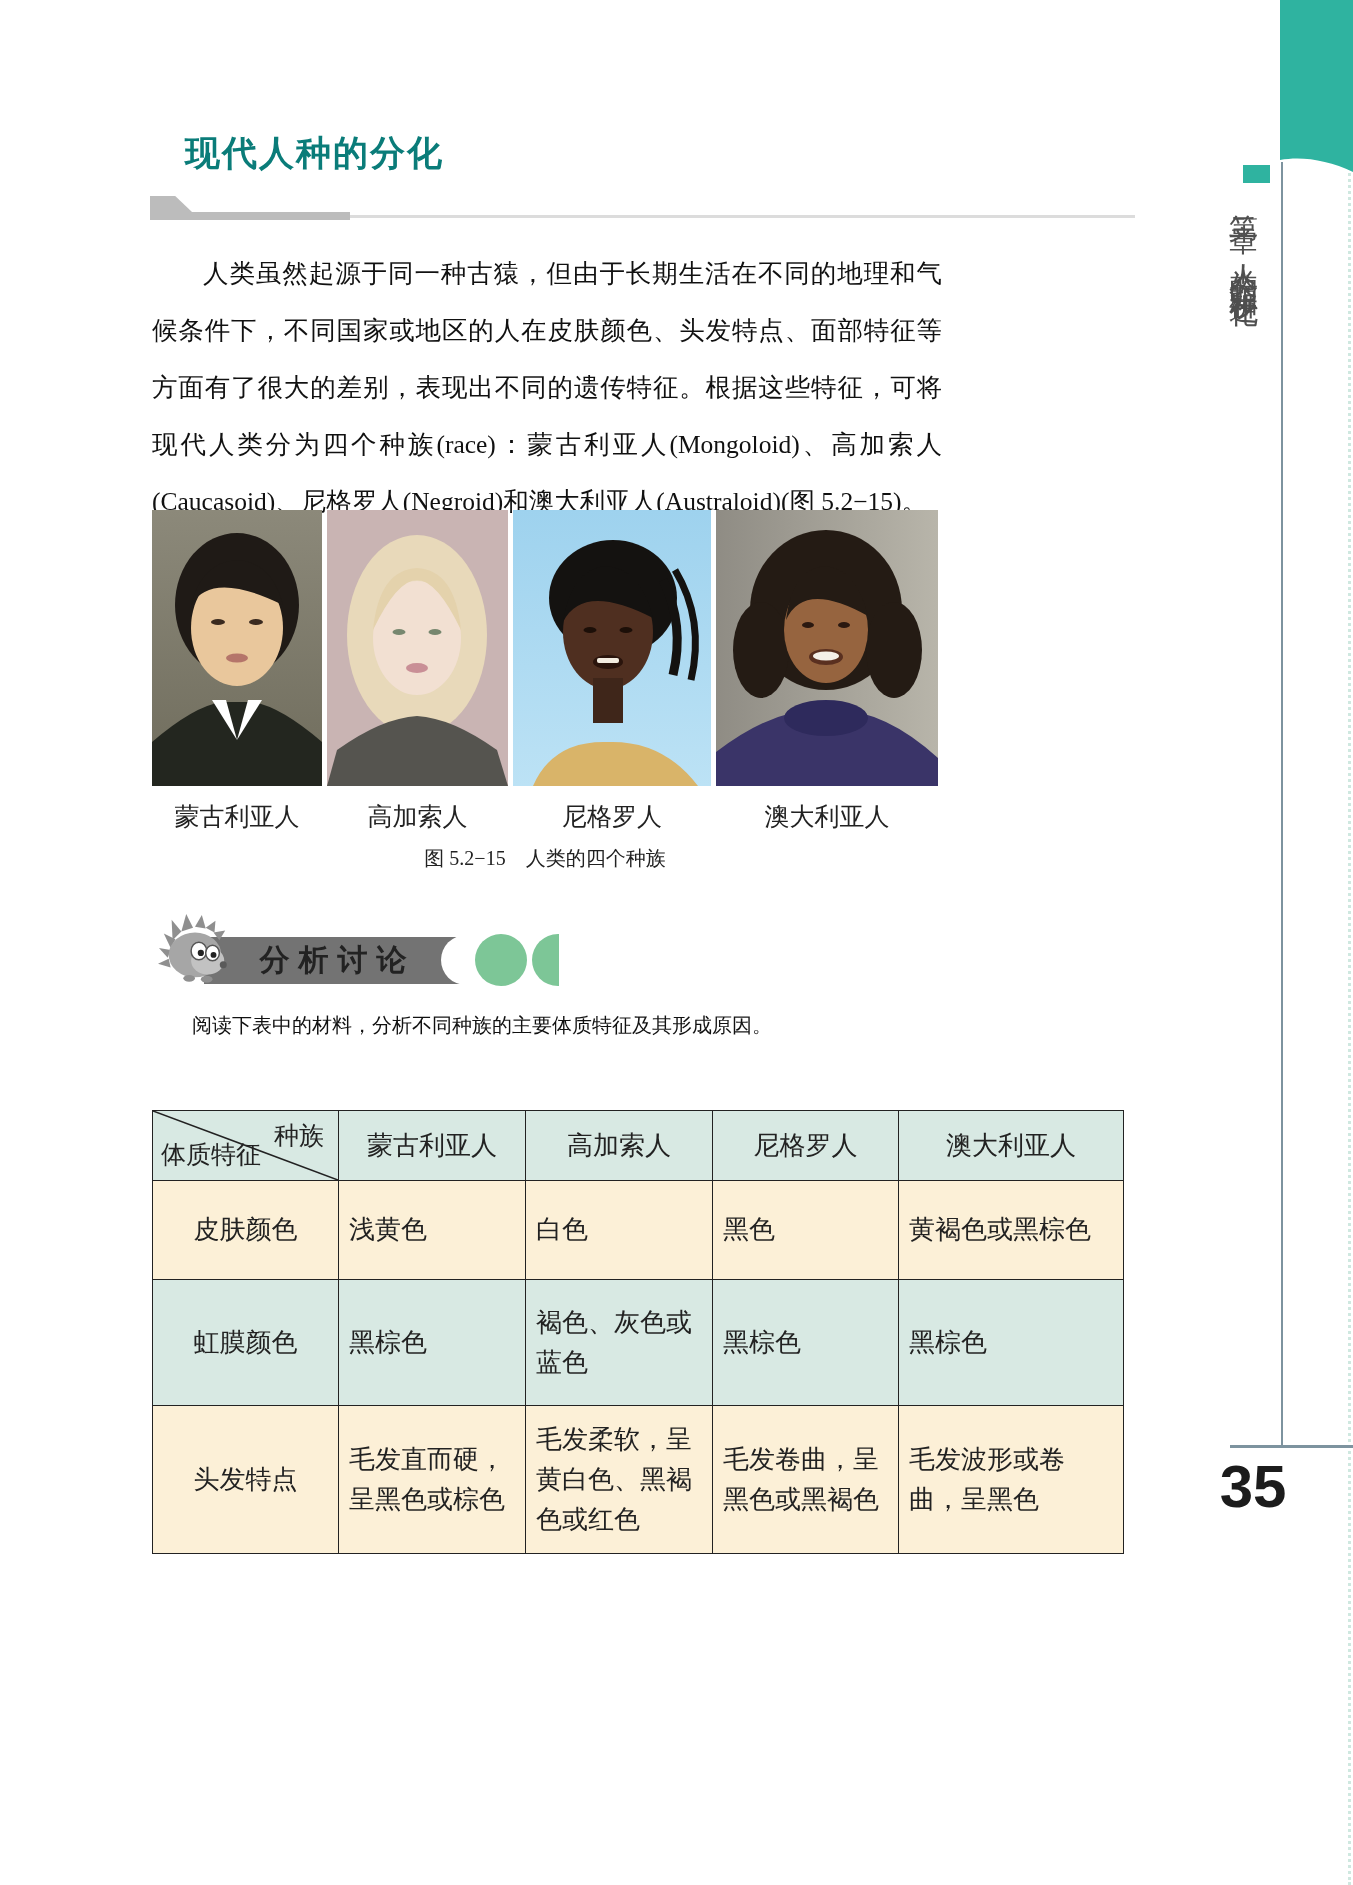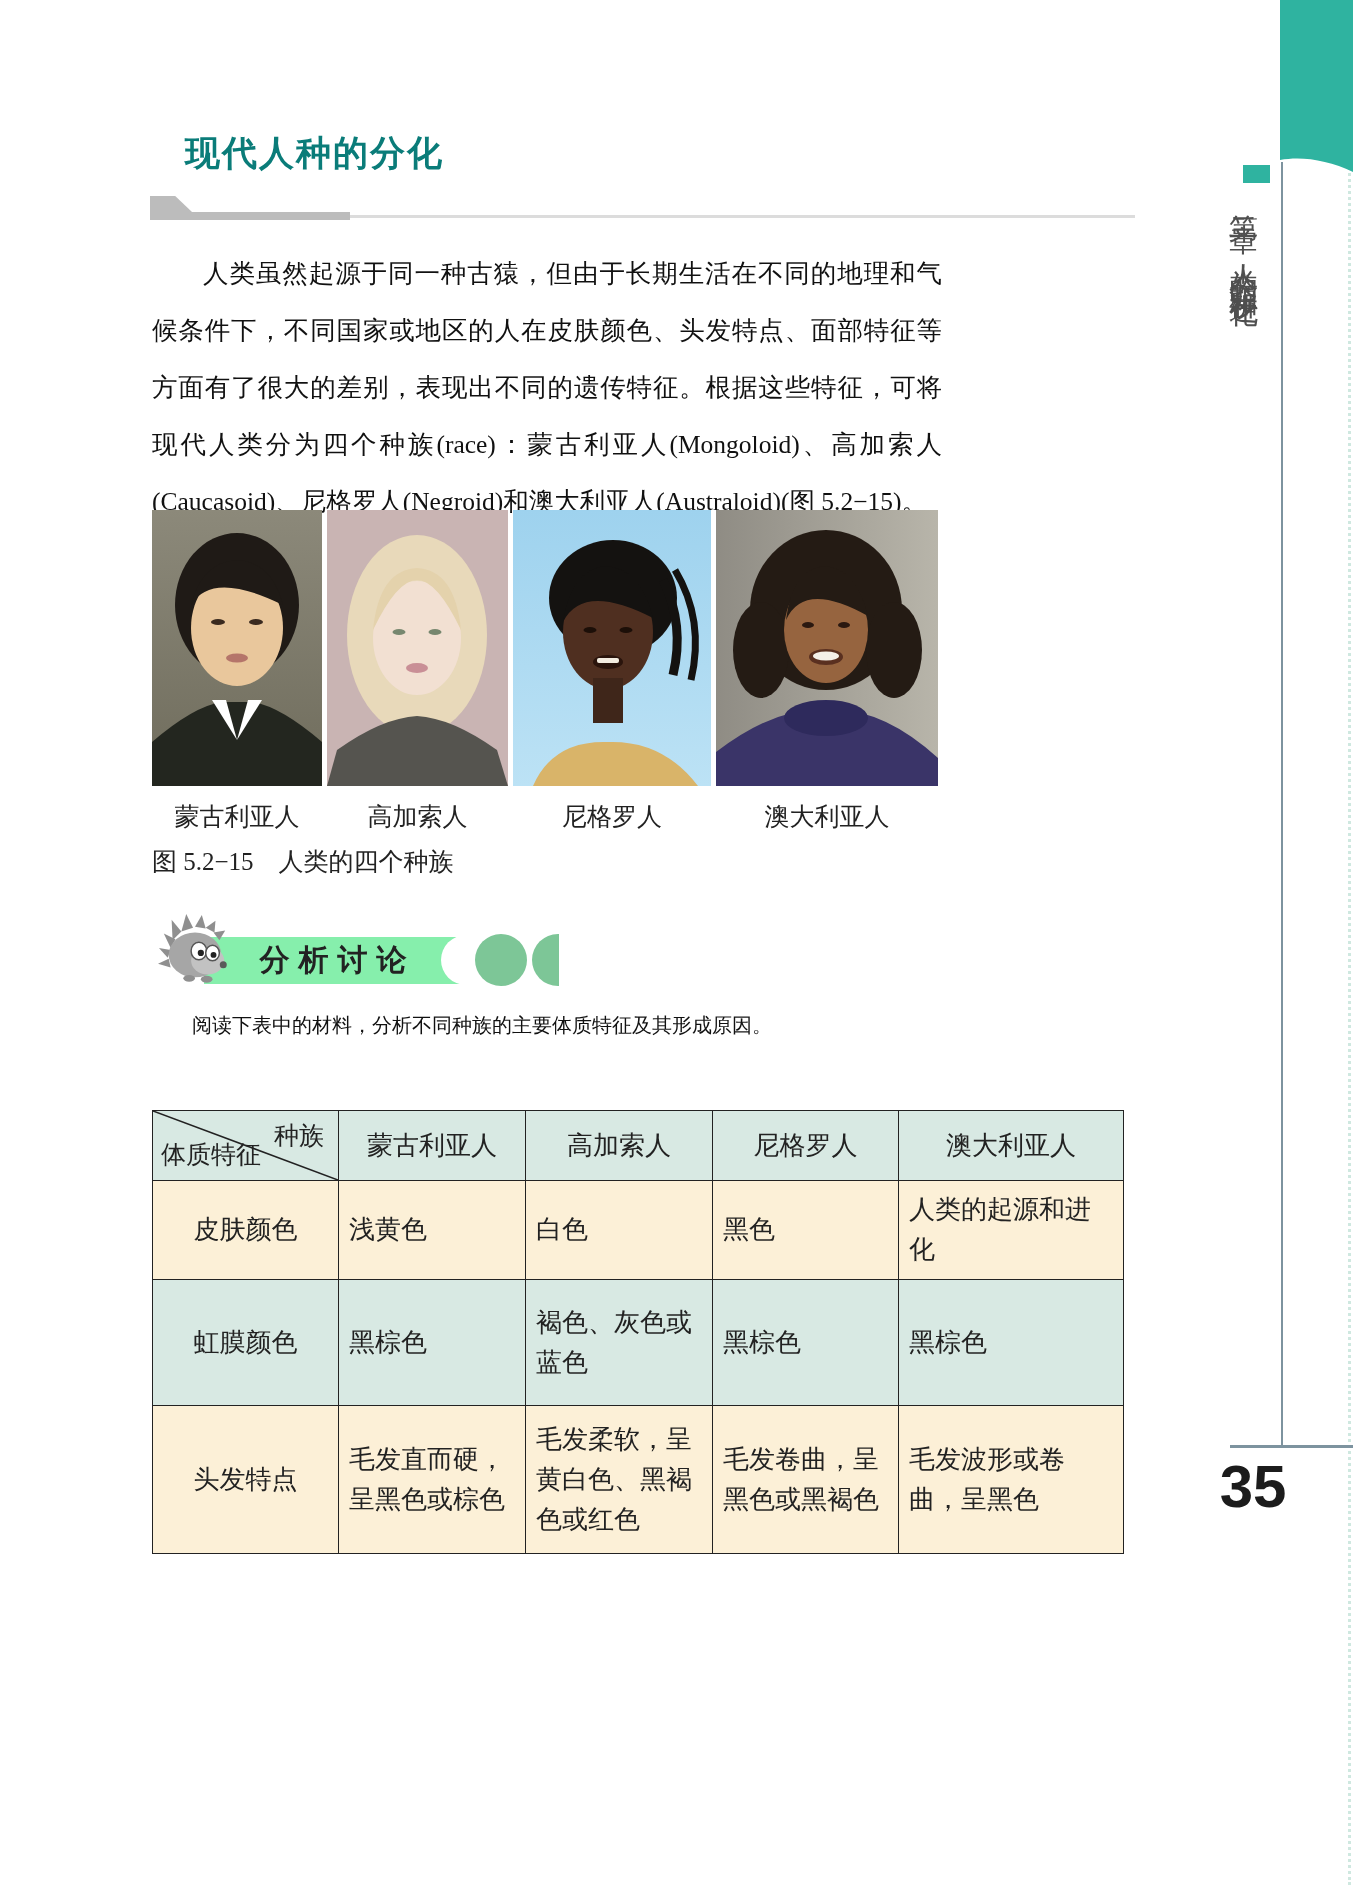--- a/index.html
+++ b/index.html
@@ -37,24 +37,24 @@
   .intro {
     position:absolute; left:152px; top:245px; width:790px;
     font-size:25.5px; line-height:57px; text-align:justify; text-indent:2em; color:#111;
   }
   
   .photos { position:absolute; left:152px; top:510px; width:786px; height:276px; display:flex; gap:5px; }
   .photo { height:276px; overflow:hidden; }
   .photo svg { display:block; width:100%; height:100%; }
   .photo-labels { position:absolute; left:152px; top:800px; width:786px; display:flex; gap:5px; }
   .photo-labels span { display:block; text-align:center; font-size:25px; color:#222; }
-  .fig-caption { position:absolute; left:152px; top:845px; width:786px; text-align:left; font-size:25px; color:#222; }
+  .fig-caption { position:absolute; left:152px; top:845px; width:786px; text-align:center; font-size:20px; color:#222; }
   
   .banner-bar {
-    position:absolute; left:204px; top:937px; width:258px; height:47px; background:#86efac; z-index:1;
+    position:absolute; left:204px; top:937px; width:258px; height:47px; background:#737373; z-index:1;
     display:flex; align-items:center; justify-content:center;
     font-size:30px; font-weight:bold; letter-spacing:9px; color:#222; text-indent:9px;
   }
   .banner-cut  { position:absolute; left:441px; top:935px; width:50px; height:50px; border-radius:50%; background:#ffffff; z-index:2; }
   .banner-dot  { position:absolute; left:475px; top:934px; width:52px; height:52px; border-radius:50%; background:#7dc697; z-index:3; }
   .banner-half { position:absolute; left:532px; top:934px; width:27px; height:52px; border-radius:26px 0 0 26px; background:#7dc697; z-index:3; }
   .hedgehog { position:absolute; left:156px; top:914px; width:78px; height:76px; z-index:4; }
   .instruction {
     position:absolute; left:152px; top:1012px; width:900px; white-space:nowrap;
     font-size:20px; text-indent:2em; color:#111;
@@ -231,21 +231,21 @@
       <th class="colhead bg-teal">蒙古利亚人</th>
       <th class="colhead bg-teal">高加索人</th>
       <th class="colhead bg-teal">尼格罗人</th>
       <th class="colhead bg-teal">澳大利亚人</th>
     </tr>
     <tr style="height:99px">
       <td class="rowlabel bg-cream">皮肤颜色</td>
       <td class="bg-cream">浅黄色</td>
       <td class="bg-cream">白色</td>
       <td class="bg-cream">黑色</td>
-      <td class="bg-cream">人类的起源和进化</td>
+      <td class="bg-cream">黄褐色或黑棕色</td>
     </tr>
     <tr style="height:126px">
       <td class="rowlabel bg-teal">虹膜颜色</td>
       <td class="bg-teal">黑棕色</td>
       <td class="bg-teal">褐色、灰色或蓝色</td>
       <td class="bg-teal">黑棕色</td>
       <td class="bg-teal">黑棕色</td>
     </tr>
     <tr style="height:148px">
       <td class="rowlabel bg-cream">头发特点</td>

